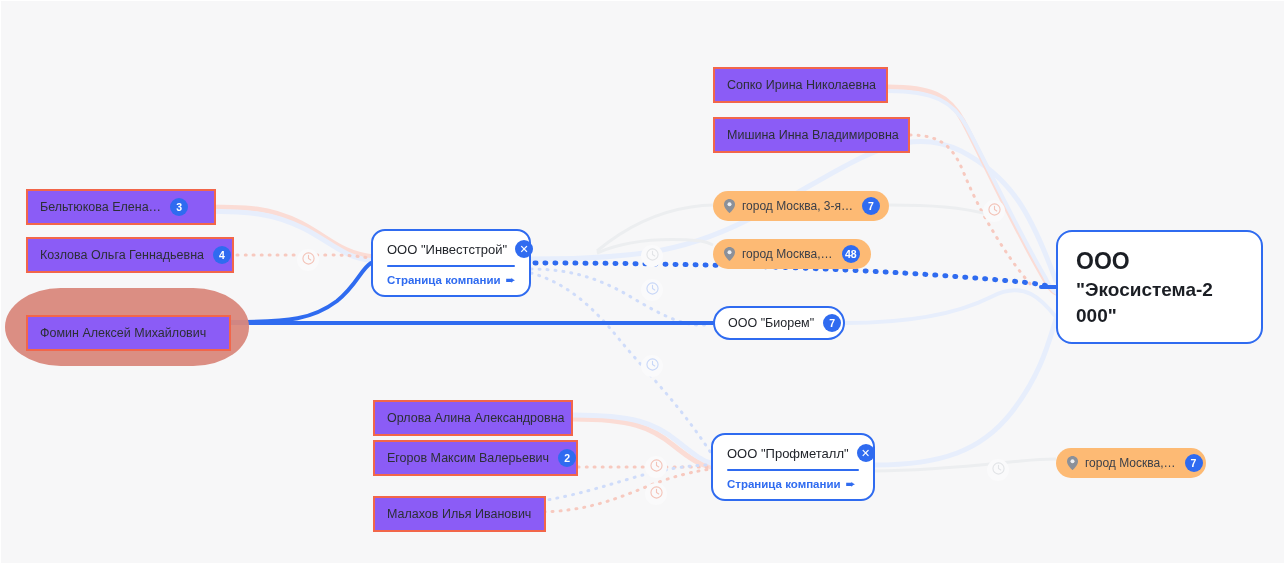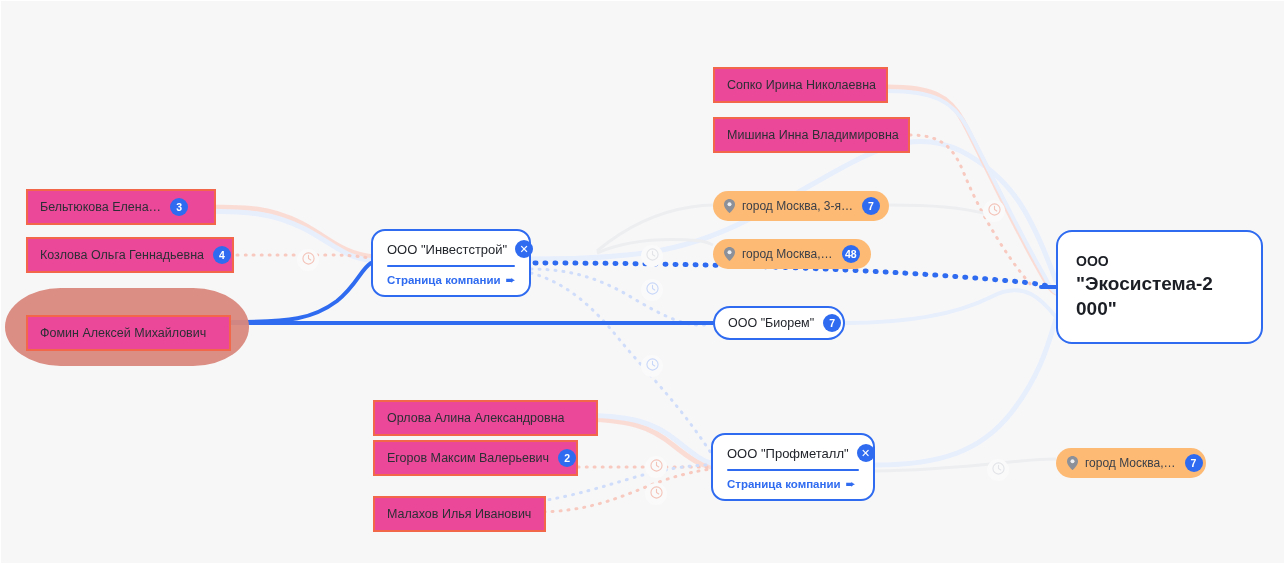--- a/index.html
+++ b/index.html
@@ -25,21 +25,21 @@
     position:absolute;
     background:#d9887c;
     border-radius:60px/42px;
     opacity:.95;
     pointer-events:none;
   }
 
   
   .person{
     position:absolute;
-    background:#ec4899;
+    background:#8b5cf6;
     border:2px solid #f2664a;
     box-sizing:border-box;
     display:flex;align-items:center;
     padding:0 12px;
     height:36px;
     font-size:12.5px;
     color:#2c2f36;
     white-space:nowrap;
     cursor:pointer;
   }
@@ -197,21 +197,21 @@
       </div>
       <div class="person" style="left: 25px; top: 314px; width: 205px;">
         <span class="label">Фомин Алексей Михайлович</span>
       </div>
       <div class="person" style="left: 712px; top: 66px; width: 175px;">
         <span class="label">Сопко Ирина Николаевна</span>
       </div>
       <div class="person" style="left: 712px; top: 116px; width: 197px;">
         <span class="label">Мишина Инна Владимировна</span>
       </div>
-      <div class="person" style="left: 372px; top: 399px; width: 225px;">
+      <div class="person" style="left: 372px; top: 399px; width: 200px;">
         <span class="label">Орлова Алина Александровна</span>
       </div>
       <div class="person" style="left: 372px; top: 439px; width: 205px;">
         <span class="label">Егоров Максим Валерьевич</span>
         <span class="badge">2</span>
       </div>
       <div class="person" style="left: 372px; top: 495px; width: 173px;">
         <span class="label">Малахов Илья Иванович</span>
       </div>
     </div>
@@ -322,18 +322,18 @@
       </div>
       <div class="clock-badge" style="left: 986px; top: 458px;">
         <span><svg width="13" height="13" viewBox="0 0 14 14">
             <circle cx="7" cy="7" r="6" fill="none" stroke="#e2e4e7" stroke-width="1.2"></circle>
             <path d="M7 3.6V7l2.4 1.6" fill="none" stroke="#e2e4e7" stroke-width="1.2" stroke-linecap="round"></path>
           </svg></span>
       </div>
     </div>
 
   <div class="company-card" id="main-node" style="border-radius: 16px; padding: 14px 18px; display: flex; flex-direction: column; justify-content: center; left: 1055px; top: 229px; width: 207px; height: 114px;">
-      <div style="font-size:14px;font-weight:bold;color:#1b1e24;line-height:1.35;">ООО</div>
+      <div style="font-size:23px;font-weight:bold;color:#1b1e24;line-height:1.35;">ООО</div>
       <div style="font-size:19px;font-weight:bold;color:#1b1e24;line-height:1.35;">"Экосистема-2</div>
       <div style="font-size:19px;font-weight:bold;color:#1b1e24;line-height:1.35;">000"</div>
     </div>
 
 </div>
 
 </body></html>

